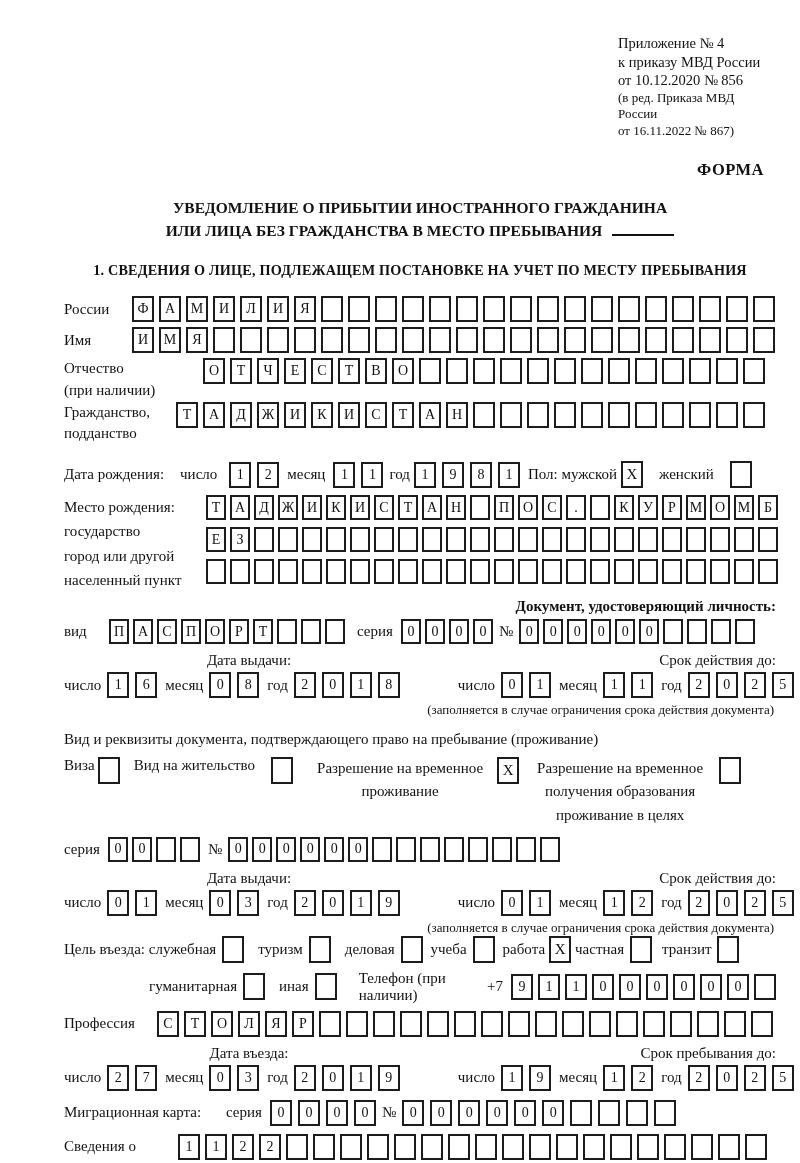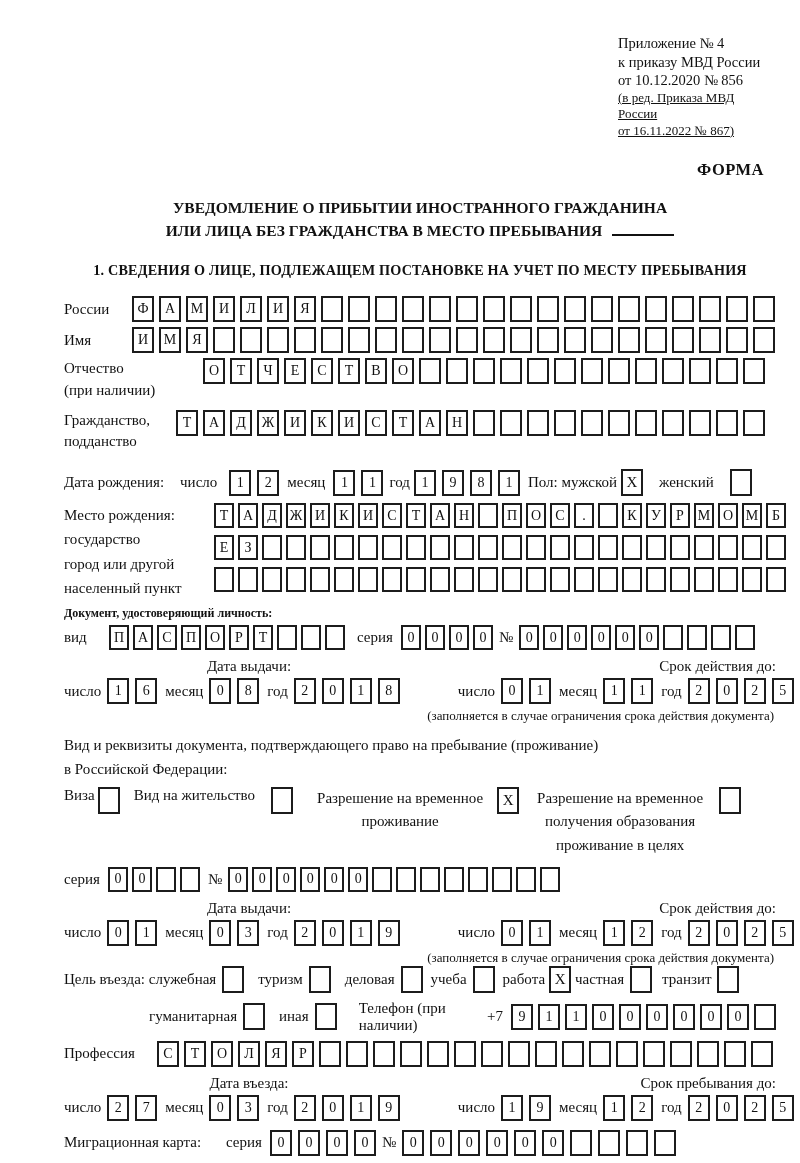--- a/index.html
+++ b/index.html
@@ -7,21 +7,21 @@
     position:relative;
     width:800px;height:1163px;
     box-sizing:border-box;
     padding:34px 24px 10px 64px;
     font-family:"Liberation Serif","DejaVu Serif",serif;
     color:#111;
     overflow:hidden;
     background:#fff;
   }
   .appendix{margin-left:554px;font-size:14.5px;line-height:1.28;}
-  .appendix .small{font-size:13px;text-decoration:underline;}
+  .appendix .small{font-size:13px;}
   .forma{text-align:right;font-weight:bold;font-size:16.5px;margin:20px 12px 0 0;letter-spacing:.5px;}
   .title{margin-top:16px;text-align:center;font-weight:bold;font-size:15.5px;line-height:1.5;}
   .title-underline{display:inline-block;width:62px;border-bottom:2px solid #111;height:14px;margin-left:10px;}
   .section1{margin-top:20px;font-weight:bold;font-size:14.2px;text-align:center;letter-spacing:.2px;}
 
   .row{display:flex;align-items:center;margin-top:5px;}
   .row.top{align-items:flex-start;}
   .lbl{font-size:15px;flex:none;}
   .lblcol{font-size:15px;line-height:1.45;flex:none;}
 
@@ -165,21 +165,21 @@
         <div class="cell"></div>
         <div class="cell"></div>
         <div class="cell"></div>
         <div class="cell"></div>
         <div class="cell"></div>
         <div class="cell"></div>
         <div class="cell"></div>
       </div>
   </div>
 
-  <div class="row top" style="margin-top:8px;">
+  <div class="row top" style="margin-top:0;">
     <div class="lblcol" style="width:112px;">
       <div>Гражданство,</div>
       <div>подданство</div>
     </div>
     <div class="cells">
         <div class="cell">Т</div>
         <div class="cell">А</div>
         <div class="cell">Д</div>
         <div class="cell">Ж</div>
         <div class="cell">И</div>
@@ -231,21 +231,21 @@
       <span class="gap8"></span>
     <span class="lbl">Пол: мужской</span>
       <span class="gap4"></span>
     <div class="cb">X</div>
       <span class="gap16"></span>
     <span class="lbl">женский</span>
       <span class="gap16"></span>
     <div class="cb"></div>
   </div>
 
-  <div class="row top" style="margin-top:7px;gap:8px;">
+  <div class="row top" style="margin-top:7px;">
     <div class="lblcol" style="width:142px;line-height:1.62;">
       <div>Место рождения:</div>
       <div>государство</div>
       <div>город или другой</div>
       <div>населенный пункт</div>
     </div>
     <div class="cellrows">
       <div class="cells compact">
           <div class="cell">Т</div>
           <div class="cell">А</div>
@@ -320,21 +320,21 @@
           <div class="cell"></div>
           <div class="cell"></div>
           <div class="cell"></div>
           <div class="cell"></div>
           <div class="cell"></div>
           <div class="cell"></div>
         </div>
     </div>
   </div>
 
-  <div style="text-align:left;font-weight:bold;font-size:12px;margin-top:6px;">Документ, удостоверяющий личность:</div>
+  <div style="text-align:right;font-weight:bold;font-size:15px;margin-top:6px;">Документ, удостоверяющий личность:</div>
 
   <div class="row" style="margin-top:4px;">
     <span class="lbl" style="width:45px;">вид</span>
     <div class="cells compact">
         <div class="cell">П</div>
         <div class="cell">А</div>
         <div class="cell">С</div>
         <div class="cell">П</div>
         <div class="cell">О</div>
         <div class="cell">Р</div>
@@ -410,21 +410,20 @@
           <div class="cell">0</div>
           <div class="cell">2</div>
           <div class="cell">5</div>
         </div>
     </div>
   </div>
   <div class="note">(заполняется в случае ограничения срока действия документа)</div>
 
   <div class="para">
     <div>Вид и реквизиты документа, подтверждающего право на пребывание (проживание)</div>
-    <div>в Российской Федерации:</div>
   </div>
 
   <div class="ckline">
     <span>Виза</span>
     <div class="cb" style="margin-left:3px;"></div>
     <span>Вид на жительство</span>
     <div class="cb" style="margin-left:16px;margin-right:18px;"></div>
     <div class="ctext" style="width:178px;">
       <div>Разрешение на временное</div>
       <div>проживание</div>

